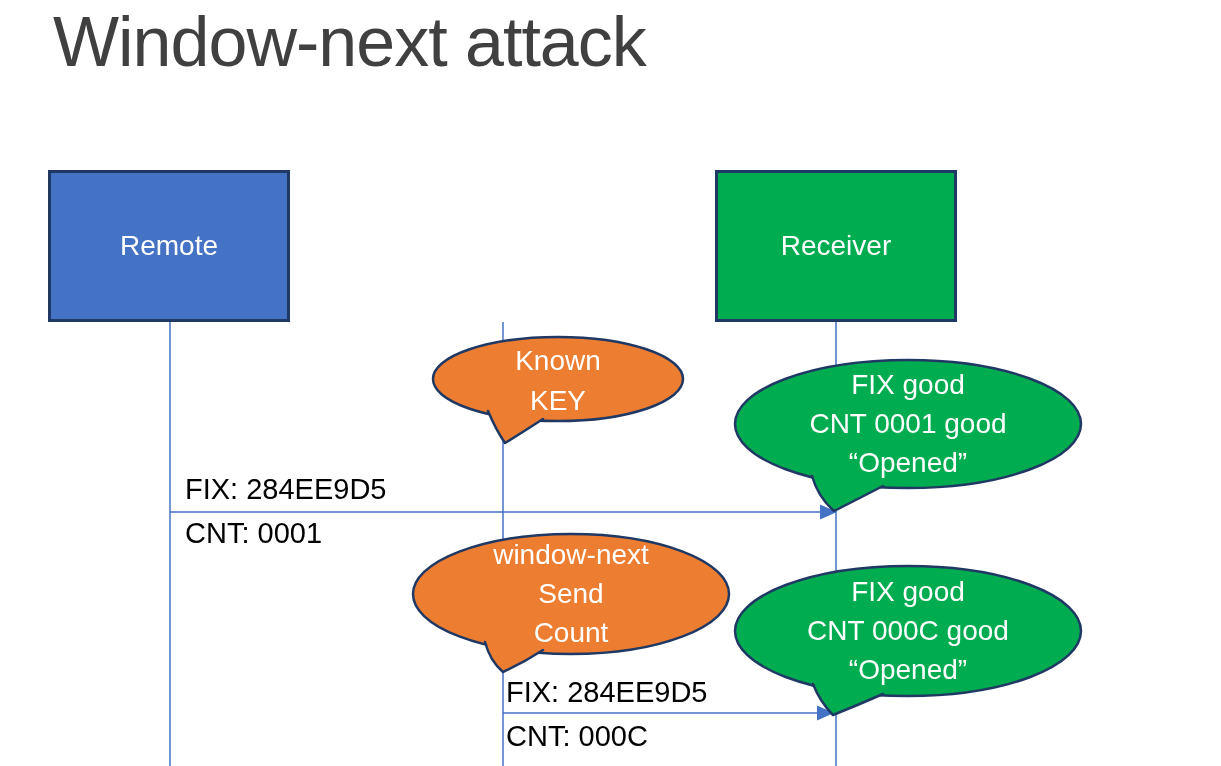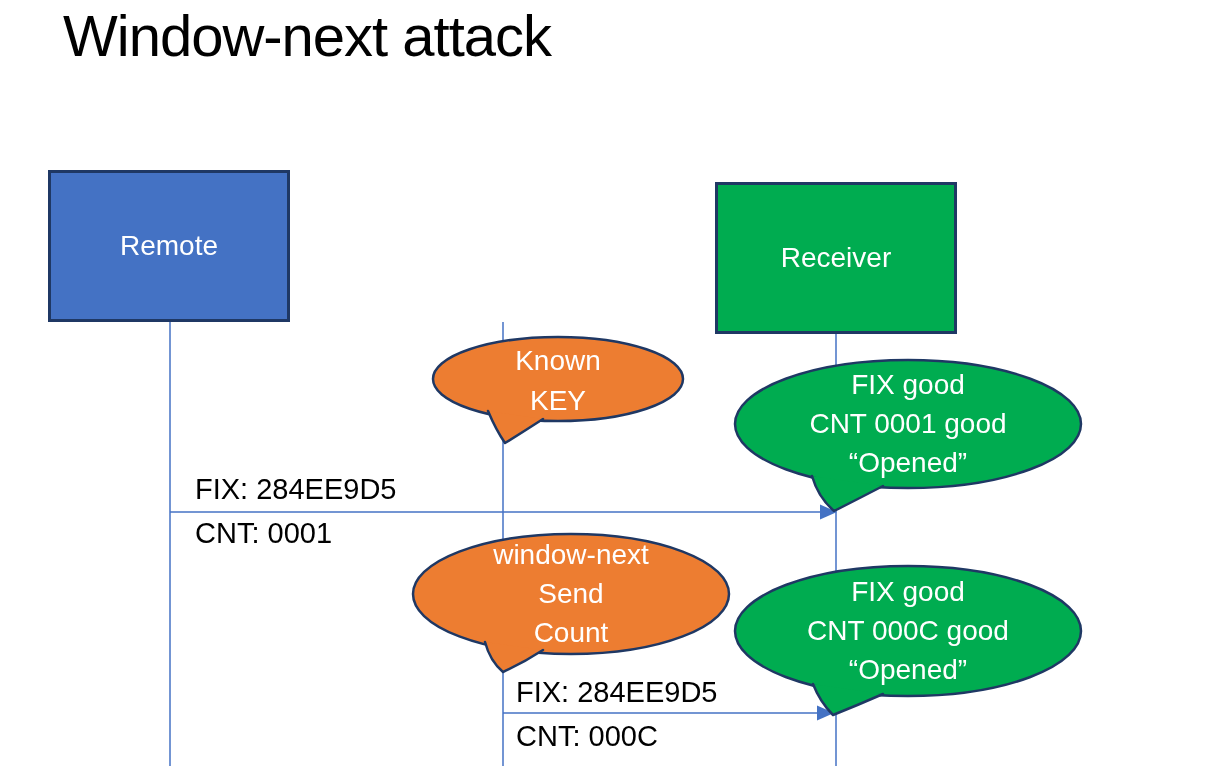--- a/index.html
+++ b/index.html
@@ -4,52 +4,52 @@
 <style>
   html,body{margin:0;padding:0;background:#ffffff;}
   .slide{
     position:relative;
     width:1221px;height:766px;
     background:#ffffff;
     overflow:hidden;
     font-family:"Liberation Sans", sans-serif;
   }
   .slide-title{
-    position:absolute;left:63px;top:2px;margin:0;
-    font-size:58px;font-weight:300;letter-spacing:-1px;
-    color:#000000;white-space:nowrap;
+    position:absolute;left:53px;top:2px;margin:0;
+    font-size:70px;font-weight:300;letter-spacing:-1px;
+    color:#404040;white-space:nowrap;
   }
   .layer{position:absolute;left:0;top:0;}
   
   .actor{
     position:absolute;top:170px;width:242px;height:152px;
     box-sizing:border-box;border:3px solid #1F3864;
     display:flex;align-items:center;justify-content:center;
     color:#ffffff;font-size:28px;
   }
   .actor.remote{left:48px;background:#4472C4;}
   .actor.flipper{left:382px;background:#ED7D31;}
-  .actor.receiver{left:715px;background:#00AC50;margin-top:12px;}
+  .actor.receiver{left:715px;background:#00AC50;}
   
   .lifeline{stroke:#4472C4;stroke-width:1.5;}
   .msg-line{stroke:#4472C4;stroke-width:1.5;}
   .msg-head{fill:#4472C4;stroke:none;}
   .bubble-shape{stroke:#1F3864;stroke-width:2.5;stroke-linejoin:round;stroke-linecap:round;}
   
   .bubble-text{
     position:absolute;color:#ffffff;font-size:28px;line-height:39px;
     text-align:center;pointer-events:none;
   }
   .bubble-text.b1{left:433px;top:341px;width:250px;line-height:40px;}
   .bubble-text.b2{left:735px;top:365px;width:346px;}
   .bubble-text.b3{left:413px;top:535px;width:316px;}
   .bubble-text.b4{left:735px;top:572px;width:346px;}
   
   .msg-label{
-    position:absolute;color:#000000;font-size:29px;line-height:32px;white-space:nowrap;margin-left:10px;
+    position:absolute;color:#000000;font-size:29px;line-height:32px;white-space:nowrap;
   }
   .msg-label.fix1{left:185px;top:473px;}
   .msg-label.cnt1{left:185px;top:517px;}
   .msg-label.fix2{left:506px;top:676px;}
   .msg-label.cnt2{left:506px;top:720px;text-align:right;}
 </style>
 </head>
 <body>
 
 <div class="slide">

